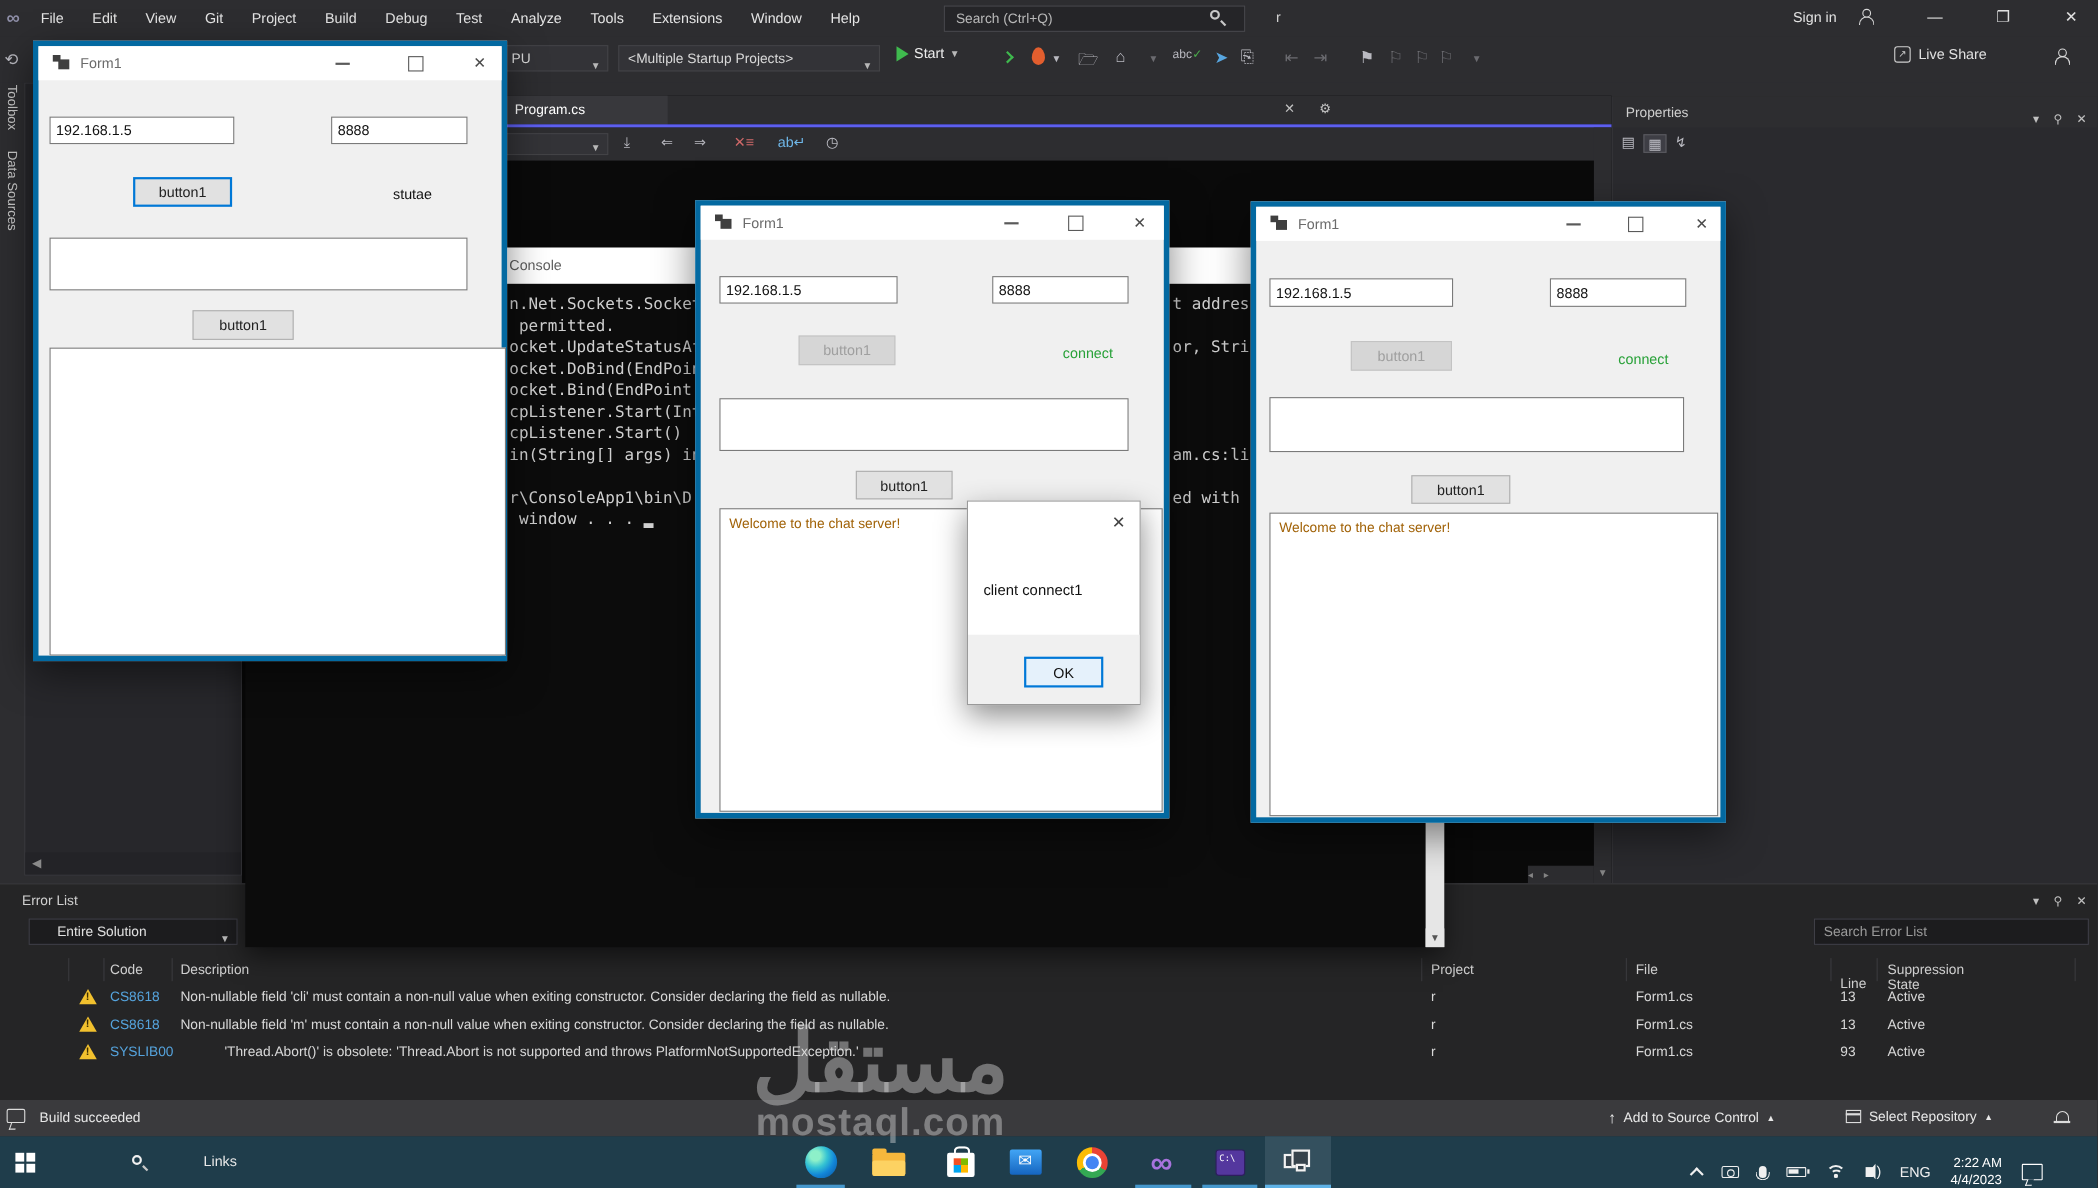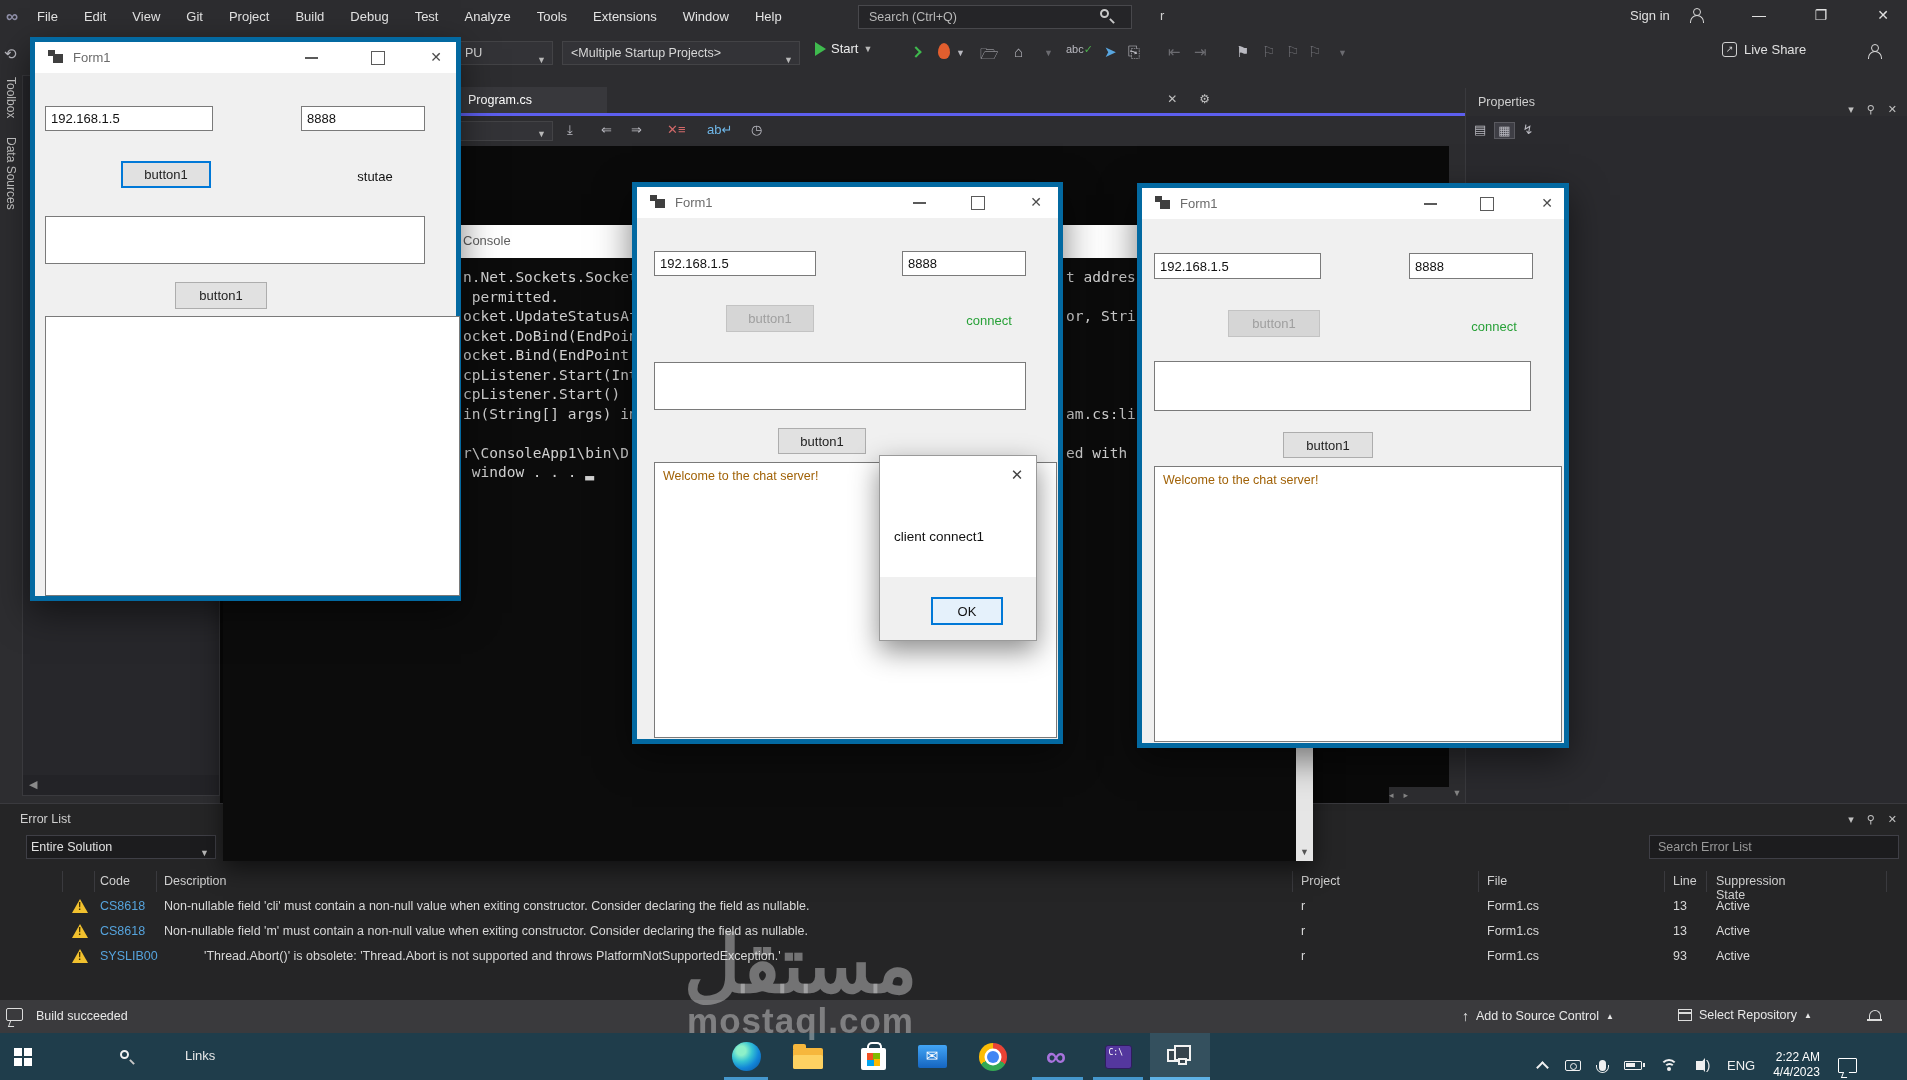--- a/index.html
+++ b/index.html
@@ -111,21 +111,21 @@
   #props-header { position:absolute; left:0; top:0; width:100%; height:28px; background:#2d2d30; color:#cfcfcf;
     font-size:12.5px; line-height:28px; padding-left:12px; }
   .panel-icons { position:absolute; right:10px; top:7px; display:flex; gap:13px; color:#c0c0c0; font-size:11px; }
   #props-tools { position:absolute; left:8px; top:34px; display:flex; gap:8px; color:#b9b9c0; font-size:13px; }
   #props-tools .sel { background:#3e3e45; border:1px solid #5a5a60; padding:0 3px; }
 
   
   #errorlist { left:0; top:803px; width:1907px; height:197px; background:#252526; border-top:1px solid #3a3a3e; z-index:5; }
   #el-title { position:absolute; left:20px; top:8px; color:#cfcfcf; font-size:12.5px; }
   #el-filter { position:absolute; left:26px; top:31px; width:190px; height:24px; background:#1c1c1e;
-    border:1px solid #3f3f46; color:#e0e0e0; font-size:12.5px; line-height:22px; padding-left:4px; }
+    border:1px solid #3f3f46; color:#e0e0e0; font-size:12.5px; line-height:22px; padding-left:25px; }
   #el-search { position:absolute; left:1649px; top:31px; width:250px; height:24px; background:#1c1c1e;
     border:1px solid #3f3f46; color:#9a9a9a; font-size:12.5px; line-height:22px; padding-left:8px; }
   #el-header { position:absolute; left:0; top:65px; width:1595px; height:26px; color:#cfcfcf; font-size:12.5px; }
   #el-header span { position:absolute; top:5px; }
   .el-vline { position:absolute; top:2px; width:1px; height:21px; background:#3a3a3e; }
   .el-row { position:absolute; left:0; width:1907px; height:25px; color:#d8d8d8; font-size:12.5px; }
   .el-row span { position:absolute; top:4px; }
   .warn-tri { position:absolute; left:72px; top:5px; width:0; height:0; border-left:8px solid transparent;
     border-right:8px solid transparent; border-bottom:14px solid #f2c12e; }
   .warn-tri::after { content:"!"; position:absolute; left:-2px; top:2px; font-size:10px; font-weight:bold; color:#403000; }
@@ -436,21 +436,21 @@
     <div id="el-filter">
       <span>Entire Solution</span><span class="caret" style="top:6px;">▼</span>
     </div>
     <div id="el-search">Search Error List</div>
 
     <div id="el-header">
       <span style="left:100px;">Code</span>
       <span style="left:164px;">Description</span>
       <span style="left:1301px;">Project</span>
       <span style="left:1487px;">File</span>
-      <span style="left:1673px;">Line</span>
+      <span style="left:1673px;margin-top:13px;">Line</span>
       <span style="left:1716px;">Suppression State</span>
       <i class="el-vline" style="left:62px;"></i>
         <i class="el-vline" style="left:94px;"></i>
       <i class="el-vline" style="left:156px;"></i>
         <i class="el-vline" style="left:1292px;"></i>
       <i class="el-vline" style="left:1478px;"></i>
         <i class="el-vline" style="left:1664px;"></i>
       <i class="el-vline" style="left:1706px;"></i>
         <i class="el-vline" style="left:1886px;"></i>
     </div>

